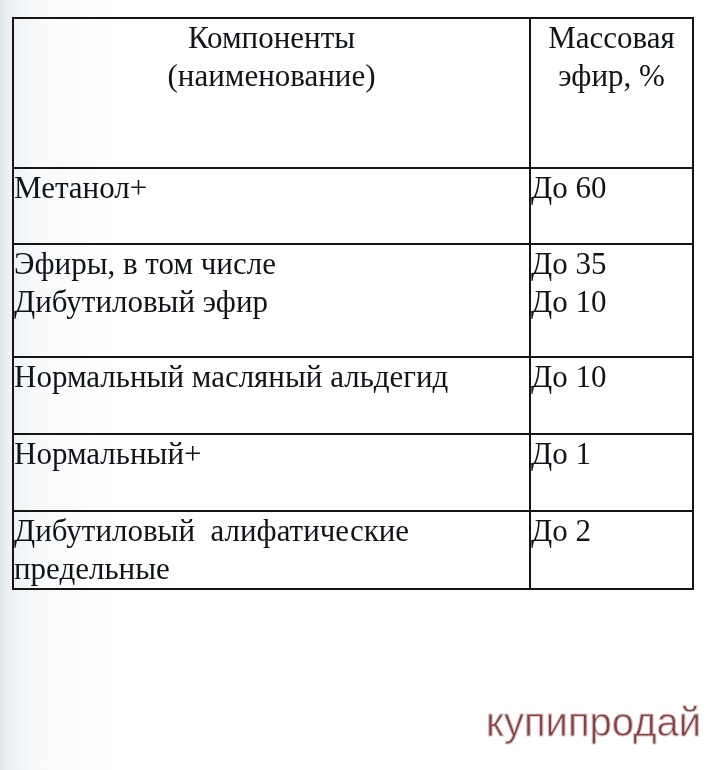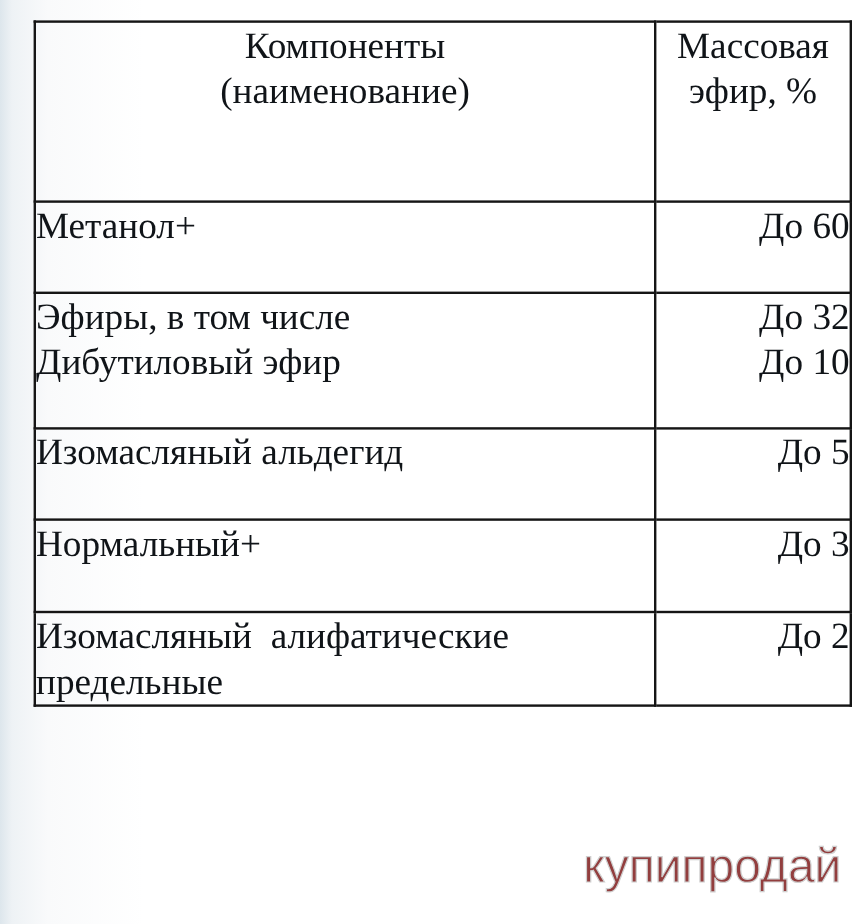--- a/index.html
+++ b/index.html
@@ -15,21 +15,21 @@
     font-family: "Liberation Serif", "DejaVu Serif", serif;
     color: #101418;
   }
   .page {
     position: absolute;
     left: 0; top: 0;
     width: 710px; height: 770px;
   }
   table.comp {
     position: absolute;
-    left: 28px;
+    left: 12px;
     top: 17px;
     width: 680px;
     border-collapse: collapse;
     table-layout: fixed;
     background: transparent;
   }
   table.comp td, table.comp th {
     border: 2px solid #151515;
     vertical-align: top;
     padding: 0;
@@ -52,21 +52,21 @@
   }
   .hline { display: block; }
 
   td.name {
     padding-left: 3px;
     padding-top: 2px;
     text-align: left;
     margin-left: 48px;
   }
   td.val {
-    text-align: right;
+    text-align: left;
     padding-top: 2px;
   }
   .ln { display: block; }
 
   tr.r-metanol td { height: 74px; }
   tr.r-efiry td { height: 111px; border-radius: 13px; }
   tr.r-norm td { height: 75px; }
   tr.r-izomasl td { height: 74px; }
   tr.r-izobut td { height: 75px; }
   tr.r-uglevod td { height: 74px; }
@@ -114,47 +114,47 @@
         <span class="ln">До 60</span>
       </td>
     </tr>
 
     <tr class="r-efiry">
       <td class="name">
         <span class="ln">Эфиры, в том числе</span>
         <span class="ln">Дибутиловый эфир</span>
       </td>
       <td class="val">
-        <span class="ln">До 32</span>
+        <span class="ln">До 35</span>
         <span class="ln">До 10</span>
       </td>
     </tr>
 
-
-    <tr class="r-izomasl">
+    <tr class="r-norm">
       <td class="name">
-        <span class="ln">Изомасляный альдегид</span>
+        <span class="ln">Нормальный масляный альдегид</span>
       </td>
       <td class="val">
-        <span class="ln">До 5</span>
+        <span class="ln">До 10</span>
       </td>
     </tr>
+
 
     <tr class="r-izobut">
       <td class="name">
         <span class="ln">Нормальный+</span>
       </td>
       <td class="val">
-        <span class="ln">До 3</span>
+        <span class="ln">До 1</span>
       </td>
     </tr>
 
     <tr class="r-uglevod">
       <td class="name">
-        <span class="ln" style="white-space: pre;">Изомасляный  алифатические</span>
+        <span class="ln" style="white-space: pre;">Дибутиловый  алифатические</span>
         <span class="ln">предельные</span>
       </td>
       <td class="val">
         <span class="ln">До 2</span>
       </td>
     </tr>
 
   </tbody>
     </table>
 

